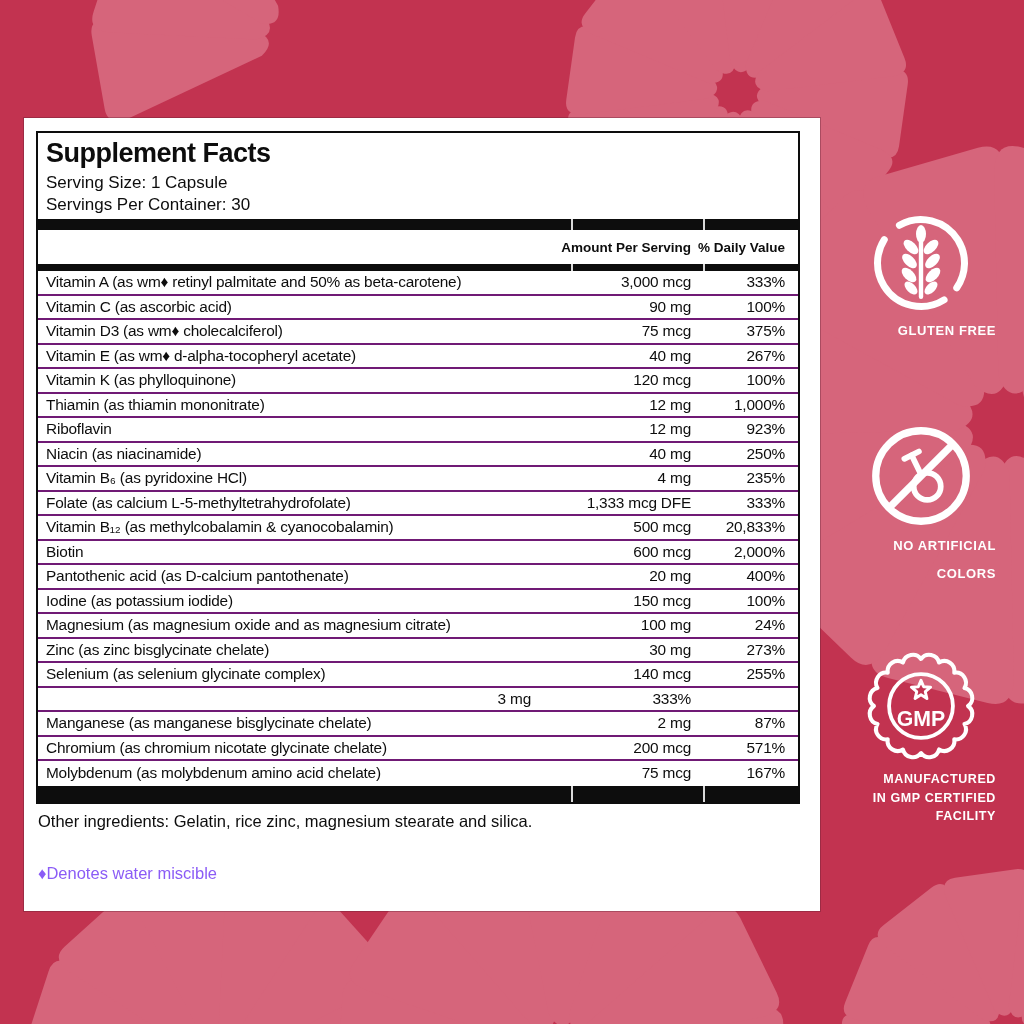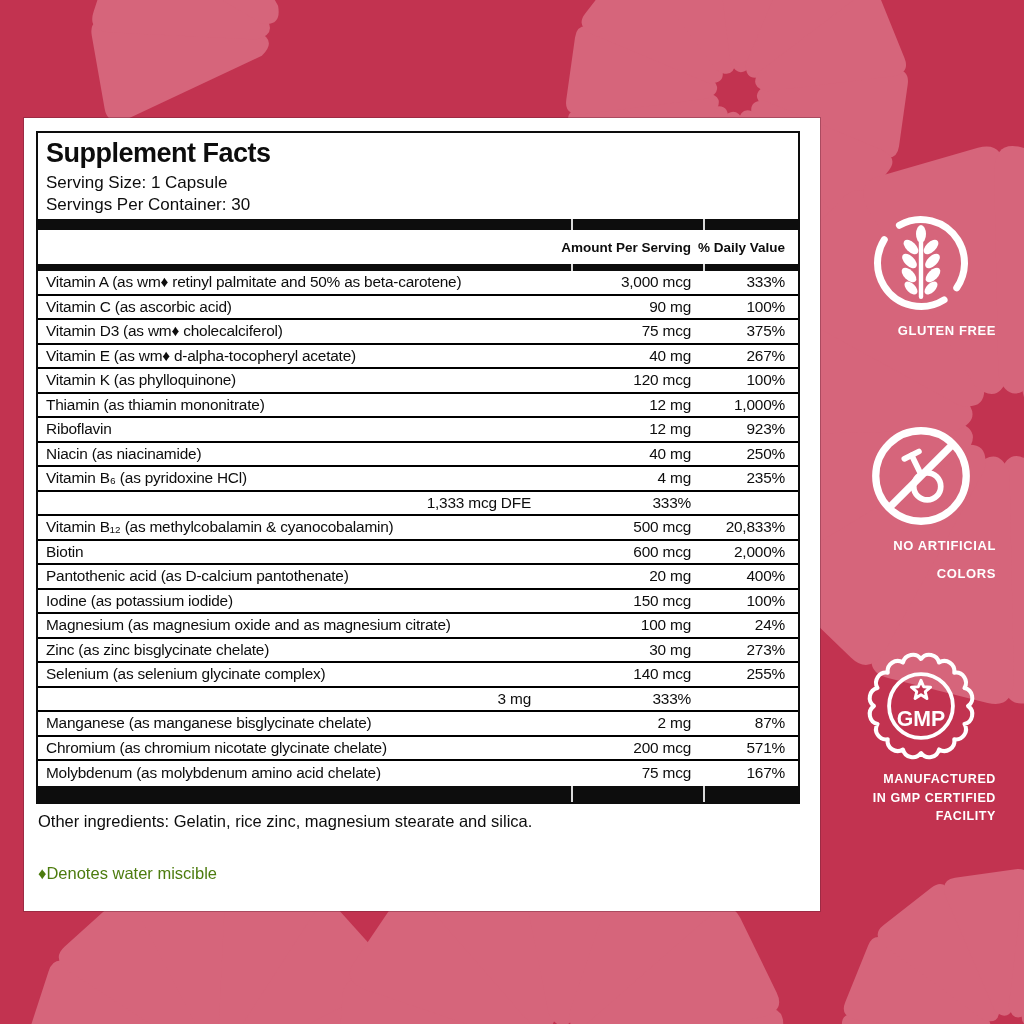--- a/index.html
+++ b/index.html
@@ -36,32 +36,32 @@
   .bar i.sep1{right:93px;}
   .bar i.sep2{right:225px;}
 
   .grid-row{
     display:grid;grid-template-columns:1fr 160px 94px;
     padding:0 13px 0 8px;align-items:center;box-sizing:border-box;
   }
   .col-head{height:34px;font-size:13.5px;font-weight:bold;margin-top:0;}
   .col-head .amt,.col-head .dv{text-align:right;white-space:nowrap;}
   .rows .row{
-    height:24.5px;border-bottom:2px solid #000000;
+    height:24.5px;border-bottom:2px solid #701a75;
     font-size:15.4px;letter-spacing:-.2px;
   }
   .rows .row:last-child{border-bottom:none;}
   .cell.name{white-space:nowrap;overflow:hidden;}
   .cell.amt,.cell.dv{text-align:right;white-space:nowrap;}
 
   .other-ingredients{
     margin:7px 20px 0 14px;font-size:16.5px;line-height:20px;color:#0d0d0d;
   }
   .footnote{
-    margin:33px 0 0 14px;font-size:16.5px;color:#4d7c0f;
+    margin:33px 0 0 14px;font-size:16.5px;color:#8b5cf6;
   }
 
   
   .badge{position:absolute;left:846px;width:150px;text-align:right;color:#ffffff;}
   .badge svg{display:block;margin:0 auto;}
   .badge-text{
     font-weight:bold;font-size:13px;line-height:19px;letter-spacing:.6px;
     margin-top:8px;white-space:nowrap;
   }
   .badge.b1{top:213px;}
@@ -185,20 +185,21 @@
           <span class="cell dv">250%</span>
         </div>
 
         <div class="grid-row row">
           <span class="cell name">Vitamin B₆ (as pyridoxine HCl)</span>
           <span class="cell amt">4 mg</span>
           <span class="cell dv">235%</span>
         </div>
 
         <div class="grid-row row">
+          <span class="cell name">Folate (as calcium L-5-methyltetrahydrofolate)</span>
           <span class="cell amt">1,333 mcg DFE</span>
           <span class="cell dv">333%</span>
         </div>
 
         <div class="grid-row row">
           <span class="cell name">Vitamin B₁₂ (as methylcobalamin &amp; cyanocobalamin)</span>
           <span class="cell amt">500 mcg</span>
           <span class="cell dv">20,833%</span>
         </div>
 

